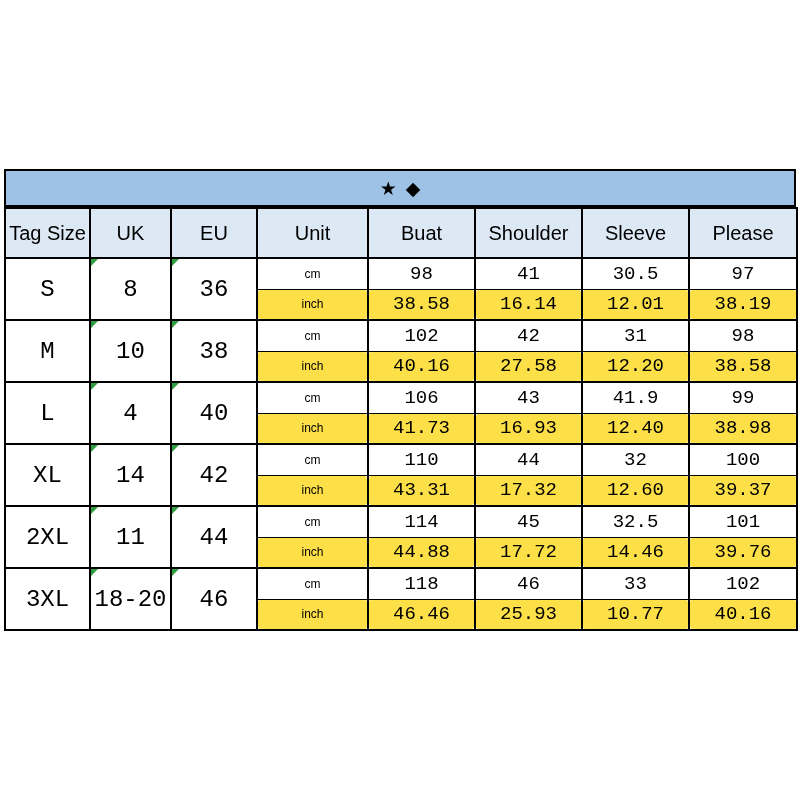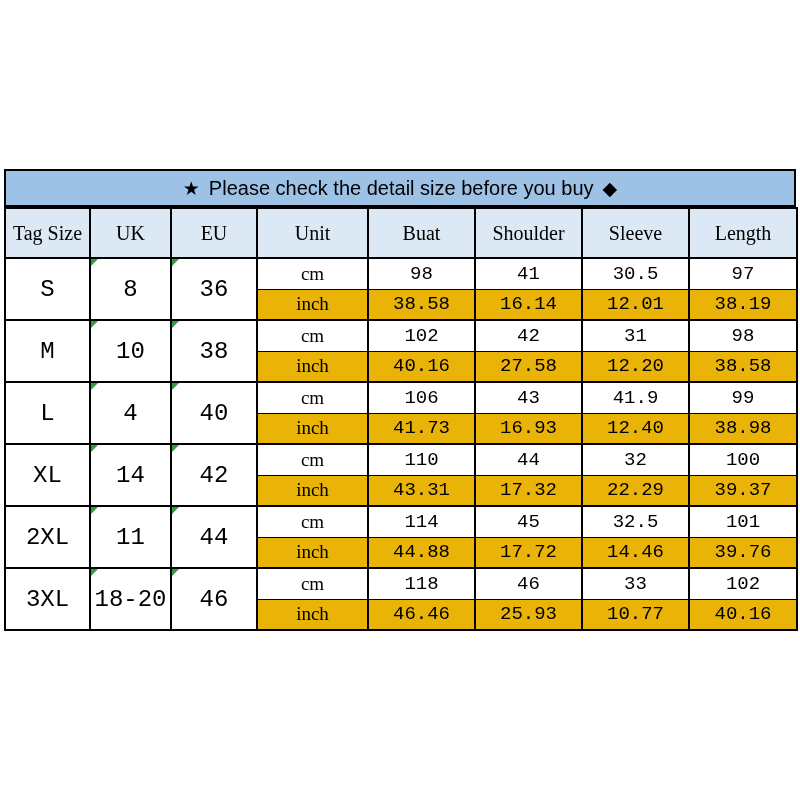--- a/index.html
+++ b/index.html
@@ -11,39 +11,38 @@
     display:flex;align-items:center;justify-content:center;gap:9px;
     font-family:"Liberation Sans",sans-serif;font-size:20px;color:#000;}
   .banner .glyph{font-size:19px;line-height:1;}
 
   
   table{border-collapse:collapse;table-layout:fixed;width:792px;margin-top:0;}
   th,td{box-sizing:border-box;border:2px solid #000;text-align:center;vertical-align:middle;
     padding:0 2px;overflow:hidden;}
   thead tr{height:50px;}
   tbody tr{height:31px;}
-  th{background:#dce9f5;font-family:Liberation Serif, serif;
+  th{background:#dce9f5;font-family:Liberation Sans, sans-serif;
     font-weight:normal;font-size:20px;line-height:1.15;}
   td.big{font-family:"Liberation Mono","DejaVu Sans Mono",monospace;font-size:24px;background:#fff;}
-  td.u{font-family:Liberation Serif, serif;font-size:19px;}
+  td.u{font-family:Liberation Sans, sans-serif;font-size:12px;}
   td.v{font-family:Liberation Mono, monospace;font-size:19px;}
   tr.r-cm td.u, tr.r-cm td.v{background:#ffffff;border-bottom-width:1px;}
-  tr.r-in td{background:#eab308;border-top-width:1px;}
+  tr.r-in td{background:#fde047;border-top-width:1px;border-radius:6px;}
   td.flag{position:relative;}
   .tri{position:absolute;top:0;left:0;width:0;height:0;
     border-top:7px solid #2f9e3f;border-right:7px solid transparent;}
 </style>
 </head>
 <body>
 
 <div class="chart-wrap">
 
   <div class="banner">
     <span class="glyph">★</span>
-    <span>Please check the detail size before you buy</span>
     <span class="glyph">◆</span>
   </div>
 
   <table>
     <colgroup>
       <col style="width:85px">
         <col style="width:81px">
         <col style="width:86px">
         <col style="width:111px">
       <col style="width:107px">
@@ -53,21 +52,21 @@
     </colgroup>
     <thead>
       <tr>
         <th>Tag Size</th>
         <th>UK</th>
         <th>EU</th>
         <th>Unit</th>
         <th>Buat</th>
         <th>Shoulder</th>
         <th>Sleeve</th>
-        <th>Length</th>
+        <th>Please</th>
       </tr>
     </thead>
     <tbody>
 
       <tr class="r-cm">
         <td class="big" rowspan="2">S</td>
         <td class="big flag" rowspan="2"><span class="tri"></span><span>8</span></td>
         <td class="big flag" rowspan="2"><span class="tri"></span><span>36</span></td>
         <td class="u">cm</td>
         <td class="v">98</td>
@@ -126,21 +125,21 @@
         <td class="u">cm</td>
         <td class="v">110</td>
         <td class="v">44</td>
         <td class="v">32</td>
         <td class="v">100</td>
       </tr>
       <tr class="r-in">
         <td class="u">inch</td>
         <td class="v">43.31</td>
         <td class="v">17.32</td>
-        <td class="v">22.29</td>
+        <td class="v">12.60</td>
         <td class="v">39.37</td>
       </tr>
 
       <tr class="r-cm">
         <td class="big" rowspan="2">2XL</td>
         <td class="big flag" rowspan="2"><span class="tri"></span><span>11</span></td>
         <td class="big flag" rowspan="2"><span class="tri"></span><span>44</span></td>
         <td class="u">cm</td>
         <td class="v">114</td>
         <td class="v">45</td>

